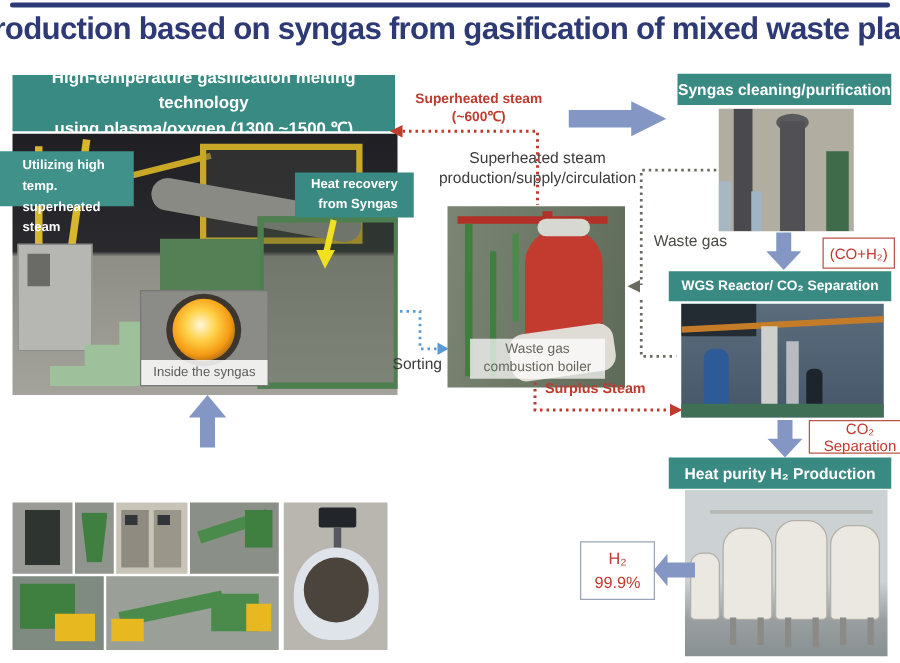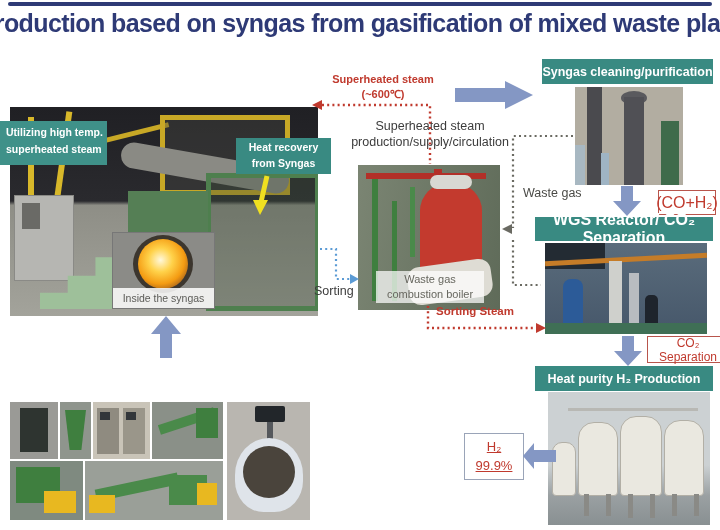--- a/index.html
+++ b/index.html
@@ -16,22 +16,22 @@
   .shape{position:absolute;}
   .redtext{color:#C03A2E;}
   .outbox{background:#fff;display:flex;align-items:center;justify-content:center;text-align:center;}
   svg{position:absolute;left:0;top:0;pointer-events:none;}
 
   
   .gasif-header{left:10px;top:60px;width:306px;height:45px;font-size:13.5px;line-height:1.5;}
   .gasifier-photo{left:10px;top:107px;width:308px;height:209px;
      background:linear-gradient(#202024 0%,#2a2a2e 45%,#8e8e86 47%,#a3a39b 100%);}
   .util-label{left:0px;top:121px;width:107px;height:44px;font-size:10.5px;font-weight:bold;
-     background:#3F9189;color:#fff;line-height:1.6;padding:3px 0 0 6px;box-sizing:border-box;}
-  .heat-label{left:236px;top:138px;width:95px;height:36px;font-size:10.5px;line-height:1.5;}
+     background:#3F9189;color:#fff;line-height:1.6;padding:3px 0 0 18px;box-sizing:border-box;}
+  .heat-label{left:236px;top:138px;width:95px;height:36px;font-size:10.5px;line-height:1.5;text-align:right;}
   .inset{left:113px;top:233px;width:101px;height:75px;background:#8b8b87;box-shadow:0 0 0 1px #777;}
   .glow-ring{left:20px;top:2px;width:60px;height:58px;border-radius:50%;background:#3c362e;}
   .glow{left:25px;top:6px;width:50px;height:50px;border-radius:50%;
      background:radial-gradient(circle at 45% 42%,#fff8dc 0%,#ffd24a 30%,#f49b12 60%,#9a5a1e 82%,#54422e 95%);}
   .inset-caption{left:0;bottom:0;width:100%;height:20px;background:rgba(255,255,255,.85);
      color:#5c5c58;font-size:10.5px;display:flex;align-items:center;justify-content:center;}
   .mixed-header{left:10px;top:360px;width:297px;height:38px;font-size:13px;line-height:1.45;}
   .collage{left:10px;top:402px;width:300px;height:118px;}
   .tile{position:absolute;overflow:hidden;}
 
@@ -45,39 +45,41 @@
   .boiler-caption{left:18px;top:106px;width:108px;height:32px;background:rgba(255,255,255,.72);
      color:#67675f;font-size:11px;line-height:1.35;display:flex;align-items:center;
      justify-content:center;text-align:center;}
   .coolant-label{left:314px;top:284px;width:56px;font-size:12.5px;color:#3c3c3c;}
   .surplus-label{left:436px;top:305px;width:96px;font-size:11.5px;font-weight:bold;}
 
   
   .syngas-header{left:542px;top:59px;width:171px;height:25px;font-size:12.5px;}
   .syngas-photo{left:575px;top:87px;width:108px;height:98px;background:#b2ada1;}
   .wastegas-label{left:523px;top:186px;width:76px;font-size:12.5px;color:#4a4a46;}
-  .coh2-box{left:658px;top:190px;width:56px;height:23px;border:1.5px solid #B8554C;font-size:16px;}
-  .wgs-header{left:535px;top:217px;width:178px;height:24px;font-size:16px;}
+  .coh2-box{left:658px;top:190px;width:56px;height:23px;border:1.5px solid #B8554C;font-size:12px;}
+  .wgs-header{left:535px;top:217px;width:178px;height:24px;font-size:11px;}
   .wgs-photo{left:545px;top:243px;width:162px;height:91px;background:linear-gradient(#5a6c7c,#46576a);}
   .co2-box{left:647px;top:336px;width:80px;height:25px;border:1.5px solid #B8554C;font-size:12px;}
   .h2-header{left:535px;top:366px;width:178px;height:25px;font-size:12.5px;}
   .h2-photo{left:548px;top:392px;width:162px;height:133px;
      background:linear-gradient(#ccd1d3 0%,#ccd1d3 55%,#9aa0a2 78%,#899092 100%);}
   .h2purity-box{left:464px;top:433px;width:58px;height:45px;border:1.5px solid #9AA4B8;
-     font-size:13px;line-height:1.4;text-decoration:underline;}
+     font-size:13px;line-height:1.4;}
   .tank{position:absolute;background:#eae8e0;border:1px solid #b2afa6;border-radius:16px 16px 4px 4px;}
 </style>
 </head>
 <body>
 
 <div class="slide">
 
   <div class="abs title-rule"></div>
   <div class="abs slide-title">H₂ production based on syngas from gasification of mixed waste plastics</div>
 
+  <div class="abs teal pre gasif-header">High-temperature gasification melting technology
+using plasma/oxygen (1300 ~1500 ℃)</div>
 
   <div class="abs photo gasifier-photo">
     <div class="shape" style="left:18px;top:10px;width:6px;height:110px;background:#d8b82a;"></div>
     <div class="shape" style="left:48px;top:4px;width:6px;height:120px;background:#d8b82a;transform:rotate(8deg);"></div>
     <div class="shape" style="left:70px;top:26px;width:90px;height:5px;background:#c8a826;transform:rotate(-14deg);"></div>
     <div class="shape" style="left:150px;top:8px;width:120px;height:70px;border:5px solid #c8a826;background:rgba(70,70,66,.4);"></div>
     <div class="shape" style="left:110px;top:48px;width:170px;height:26px;background:#8a8a84;border-radius:13px;transform:rotate(10deg);"></div>
     <div class="shape" style="left:196px;top:66px;width:104px;height:128px;border:5px solid #4e7f4e;background:rgba(60,78,58,.35);"></div>
     <div class="shape" style="left:4px;top:88px;width:58px;height:84px;background:#b6b6b2;border:1px solid #8a8a86;"></div>
     <div class="shape" style="left:12px;top:96px;width:18px;height:26px;background:#6a6a66;"></div>
@@ -144,21 +146,21 @@
     <div class="shape" style="left:52px;top:22px;width:5px;height:70px;background:#4a8a4a;"></div>
     <div class="shape" style="left:76px;top:4px;width:8px;height:20px;background:#b23028;"></div>
     <div class="shape" style="left:62px;top:18px;width:62px;height:100px;background:#c33a2e;border-radius:28px 28px 10px 10px;"></div>
     <div class="shape" style="left:72px;top:10px;width:42px;height:14px;background:#d8d8d2;border-radius:7px;"></div>
     <div class="shape" style="left:50px;top:98px;width:84px;height:38px;background:#dedcd4;border-radius:12px;transform:rotate(-8deg);"></div>
     <div class="shape boiler-caption pre">Waste gas
 combustion boiler</div>
   </div>
 
   <div class="abs coolant-label">Sorting</div>
-  <div class="abs redtext surplus-label">Sorting Steam</div>
+  <div class="abs redtext surplus-label">Surplus Steam</div>
 
   <div class="abs teal syngas-header">Syngas cleaning/purification</div>
 
   <div class="abs photo syngas-photo">
     <div class="shape" style="left:12px;top:0;width:15px;height:98px;background:#4a4a4e;"></div>
     <div class="shape" style="left:46px;top:4px;width:26px;height:14px;background:#5a5a5e;border-radius:50%;"></div>
     <div class="shape" style="left:49px;top:10px;width:20px;height:88px;background:#505055;"></div>
     <div class="shape" style="left:86px;top:34px;width:18px;height:64px;background:#3f6b4b;"></div>
     <div class="shape" style="left:0;top:58px;width:10px;height:40px;background:#a8b8c2;"></div>
     <div class="shape" style="left:26px;top:66px;width:8px;height:32px;background:#9fb4c4;"></div>

